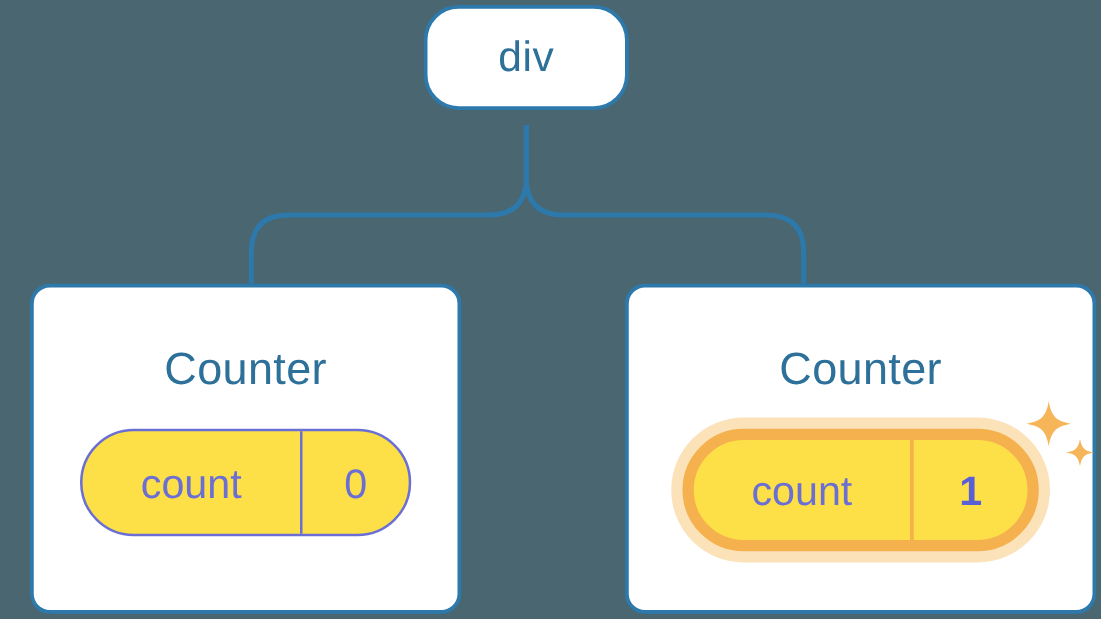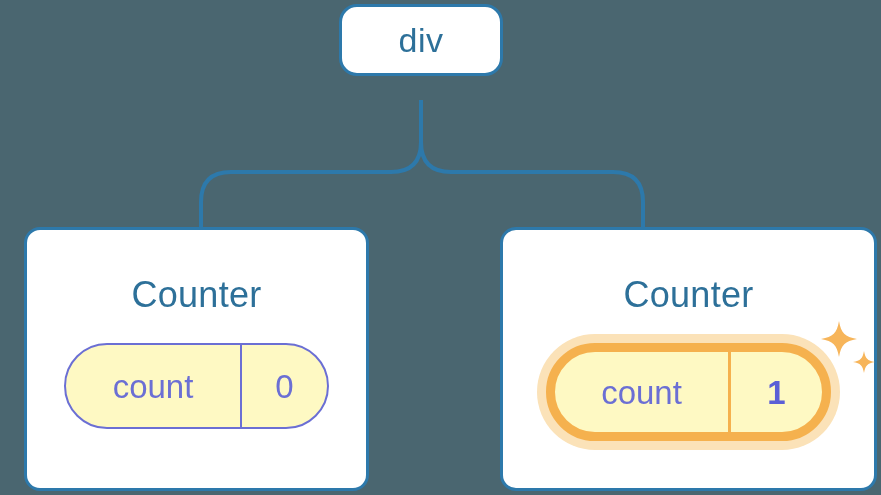--- a/index.html
+++ b/index.html
@@ -29,24 +29,24 @@
     height: 495px;
     pointer-events: none;
   }
 
   
   .node-root {
     position: absolute;
     left: 339px;
     top: 4px;
     width: 164px;
-    height: 72px;
+    height: 84px;
     background: #ffffff;
     border: 3px solid #2d79ab;
-    border-radius: 18px;
+    border-radius: 28px;
     box-sizing: border-box;
     display: flex;
     align-items: center;
     justify-content: center;
     text-align: center;
   }
   .node-root-label {
     color: #2d7099;
     font-size: 34px;
     letter-spacing: 0.5px;
@@ -96,21 +96,21 @@
     left: 0;
     right: 0;
   }
   .pill {
     position: relative;
     display: flex;
     align-items: stretch;
     height: 86px;
     border-radius: 999px;
     box-sizing: border-box;
-    background: #fef9c3;
+    background: #fde047;
   }
   .pill-plain {
     border: 2px solid #6b6fd4;
     width: 265px;
   }
   .pill-highlight {
     border: 9px solid #f5b14e;
     box-shadow: 0 0 0 9px #fbe2b8;
     width: 285px;
     height: 98px;

